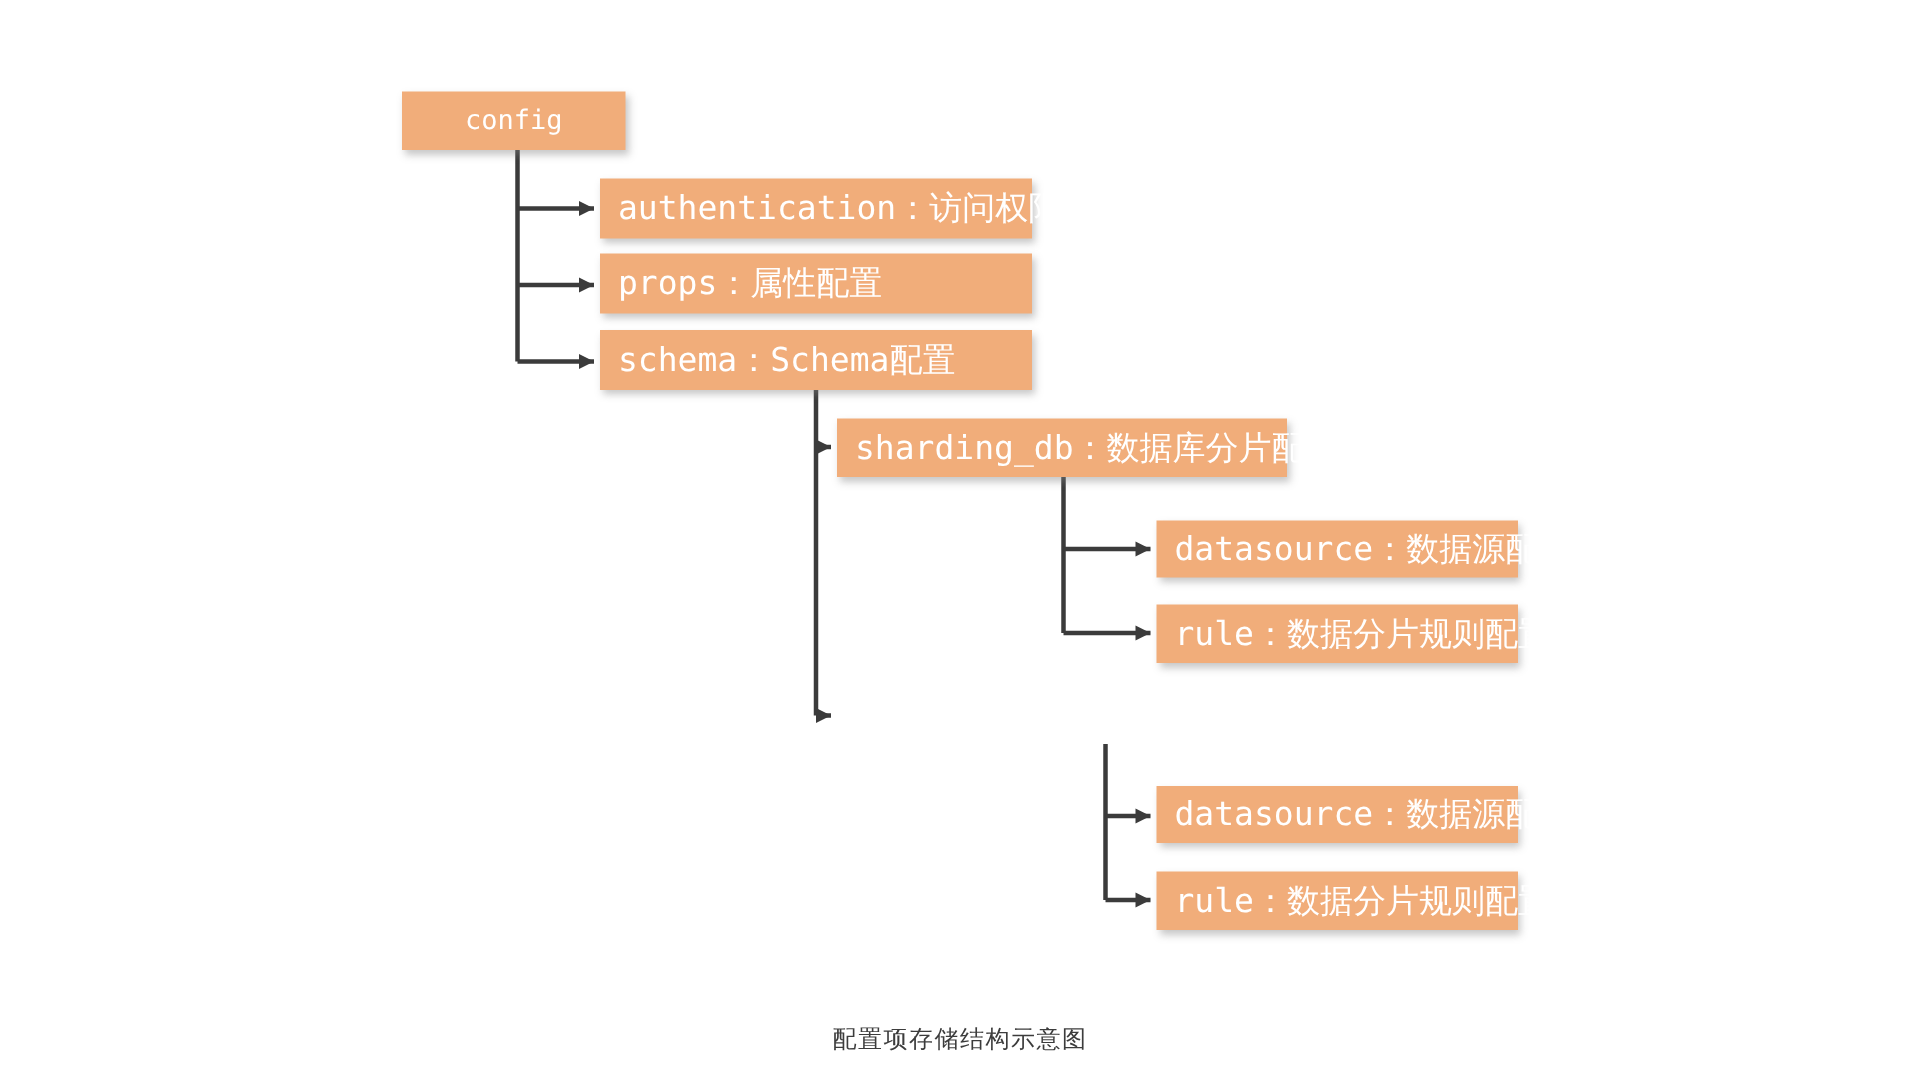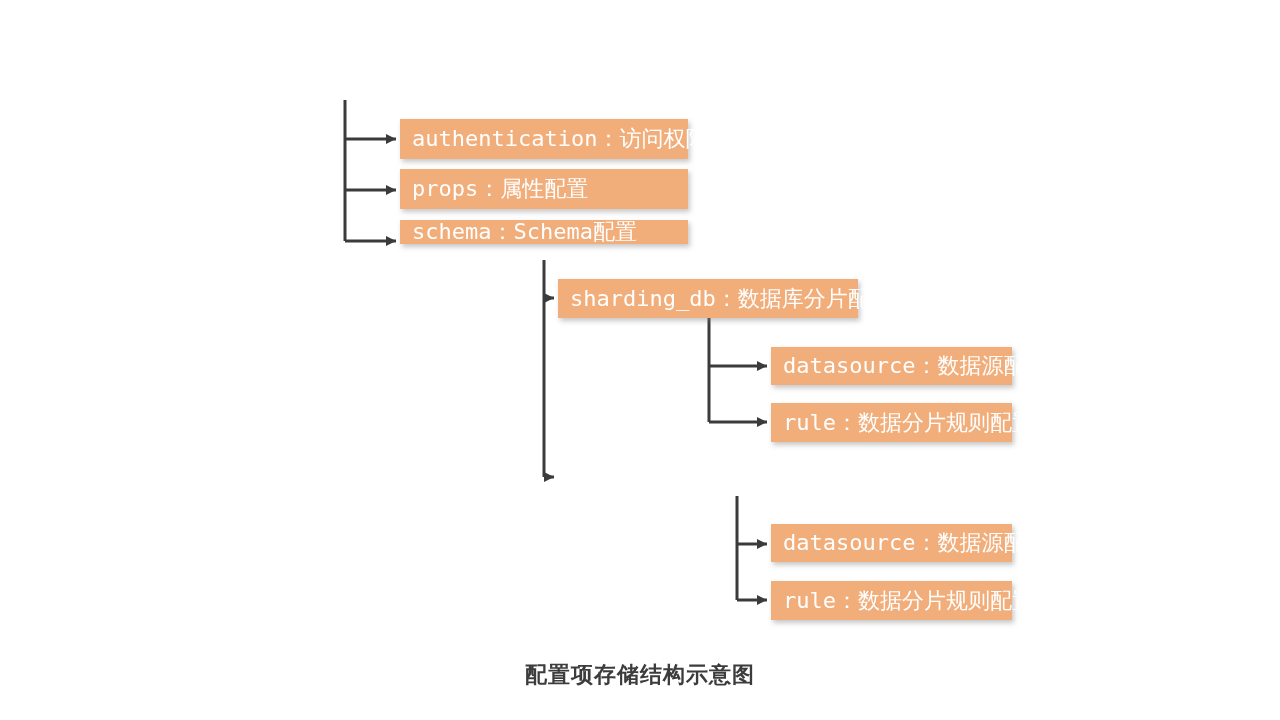--- a/index.html
+++ b/index.html
@@ -43,35 +43,35 @@
     white-space: nowrap;
   }
   .node.centered {
     justify-content: center;
     padding-left: 0;
     font-size: 18px;
   }
   .n-config        { left: 268px; top:  61px; width: 149px; height: 39px; }
   .n-auth          { left: 400px; top: 119px; width: 288px; height: 40px; }
   .n-props         { left: 400px; top: 169px; width: 288px; height: 40px; }
-  .n-schema        { left: 400px; top: 220px; width: 288px; height: 24px; }
+  .n-schema        { left: 400px; top: 220px; width: 288px; height: 40px; }
   .n-sharding      { left: 558px; top: 279px; width: 300px; height: 39px; }
   .n-sh-datasource { left: 771px; top: 347px; width: 241px; height: 38px; }
   .n-sh-rule       { left: 771px; top: 403px; width: 241px; height: 39px; }
   .n-masterslave   { left: 558px; top: 457px; width: 360px; height: 39px; }
   .n-ms-datasource { left: 771px; top: 524px; width: 241px; height: 38px; }
   .n-ms-rule       { left: 771px; top: 581px; width: 241px; height: 39px; }
 
   .caption {
     position: absolute;
     left: 0; right: 0;
-    top: 660px;
+    top: 683px;
     text-align: center;
-    font-size: 22px;
-    font-weight: 700;
+    font-size: 16px;
+    font-weight: 400;
     color: var(--caption-text);
     letter-spacing: 1px;
   }
   .watermark {
     position: absolute;
     left: 1083px;
     top: 653px;
     width: 180px;
     height: 45px;
     border-radius: 23px;
@@ -107,20 +107,21 @@
 
     <path class="line" d="M709,318 V422"></path>
     <path class="line" d="M709,366 H767" marker-end="url(#arrow)"></path>
     <path class="line" d="M709,422 H767" marker-end="url(#arrow)"></path>
 
     <path class="line" d="M737,496 V600"></path>
     <path class="line" d="M737,544 H767" marker-end="url(#arrow)"></path>
     <path class="line" d="M737,600 H767" marker-end="url(#arrow)"></path>
   </svg>
 
+  <div class="node centered n-config">config</div>
 
   <div class="node n-auth">authentication：访问权限配置</div>
 
   <div class="node n-props">props：属性配置</div>
 
   <div class="node n-schema">schema：Schema配置</div>
 
   <div class="node n-sharding">sharding_db：数据库分片配置</div>
 
   <div class="node n-sh-datasource">datasource：数据源配置</div>

